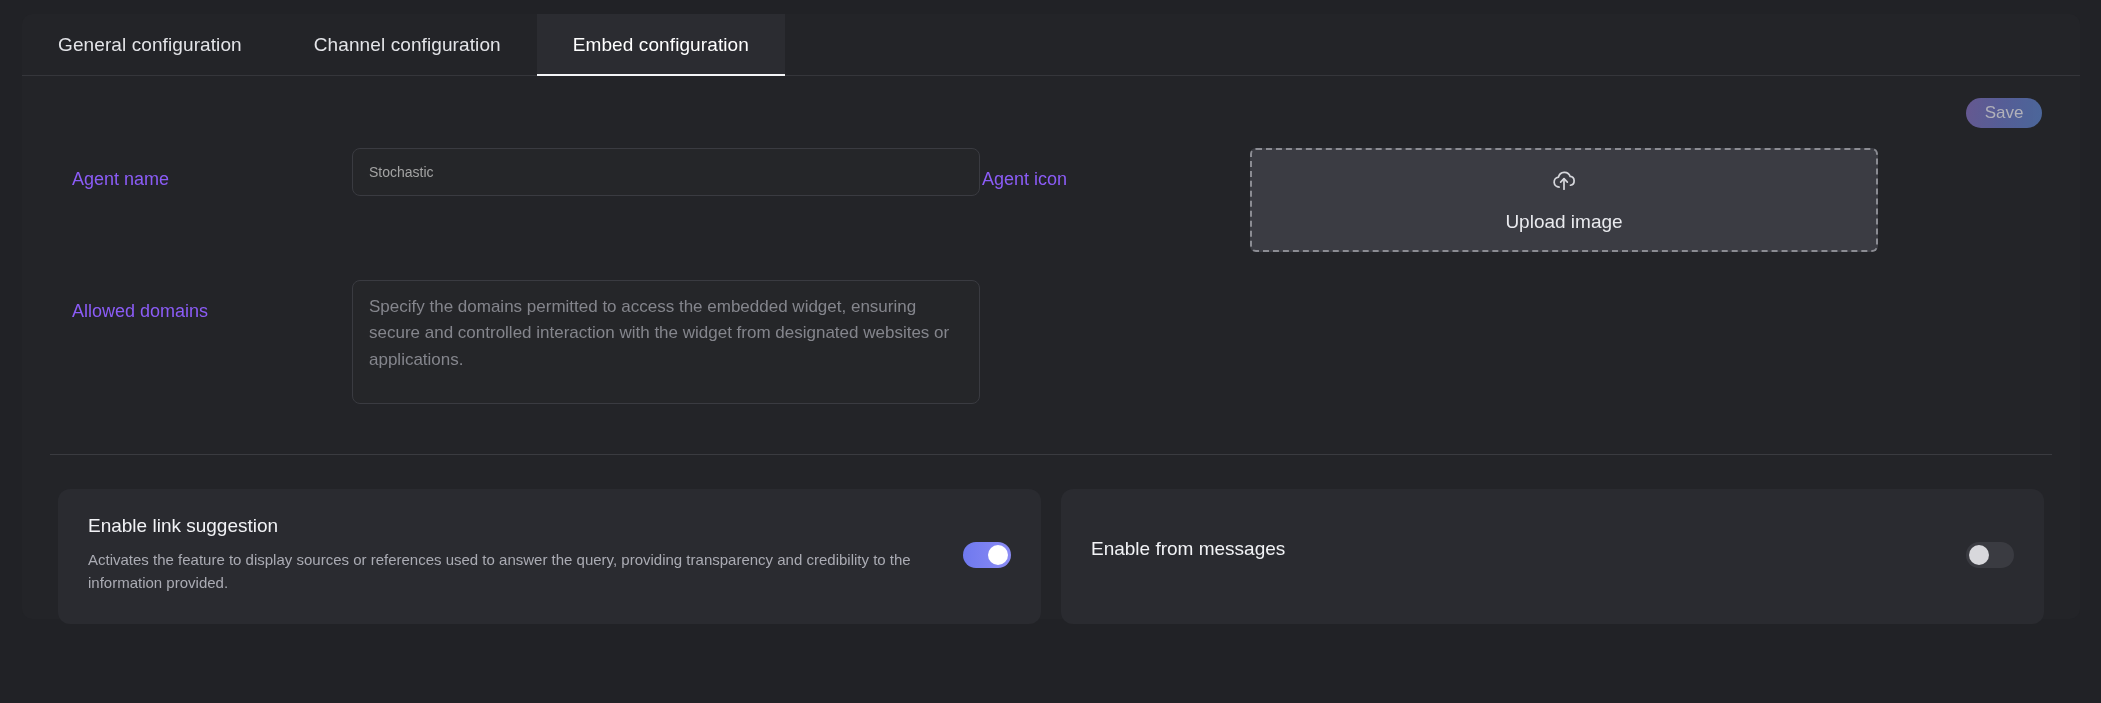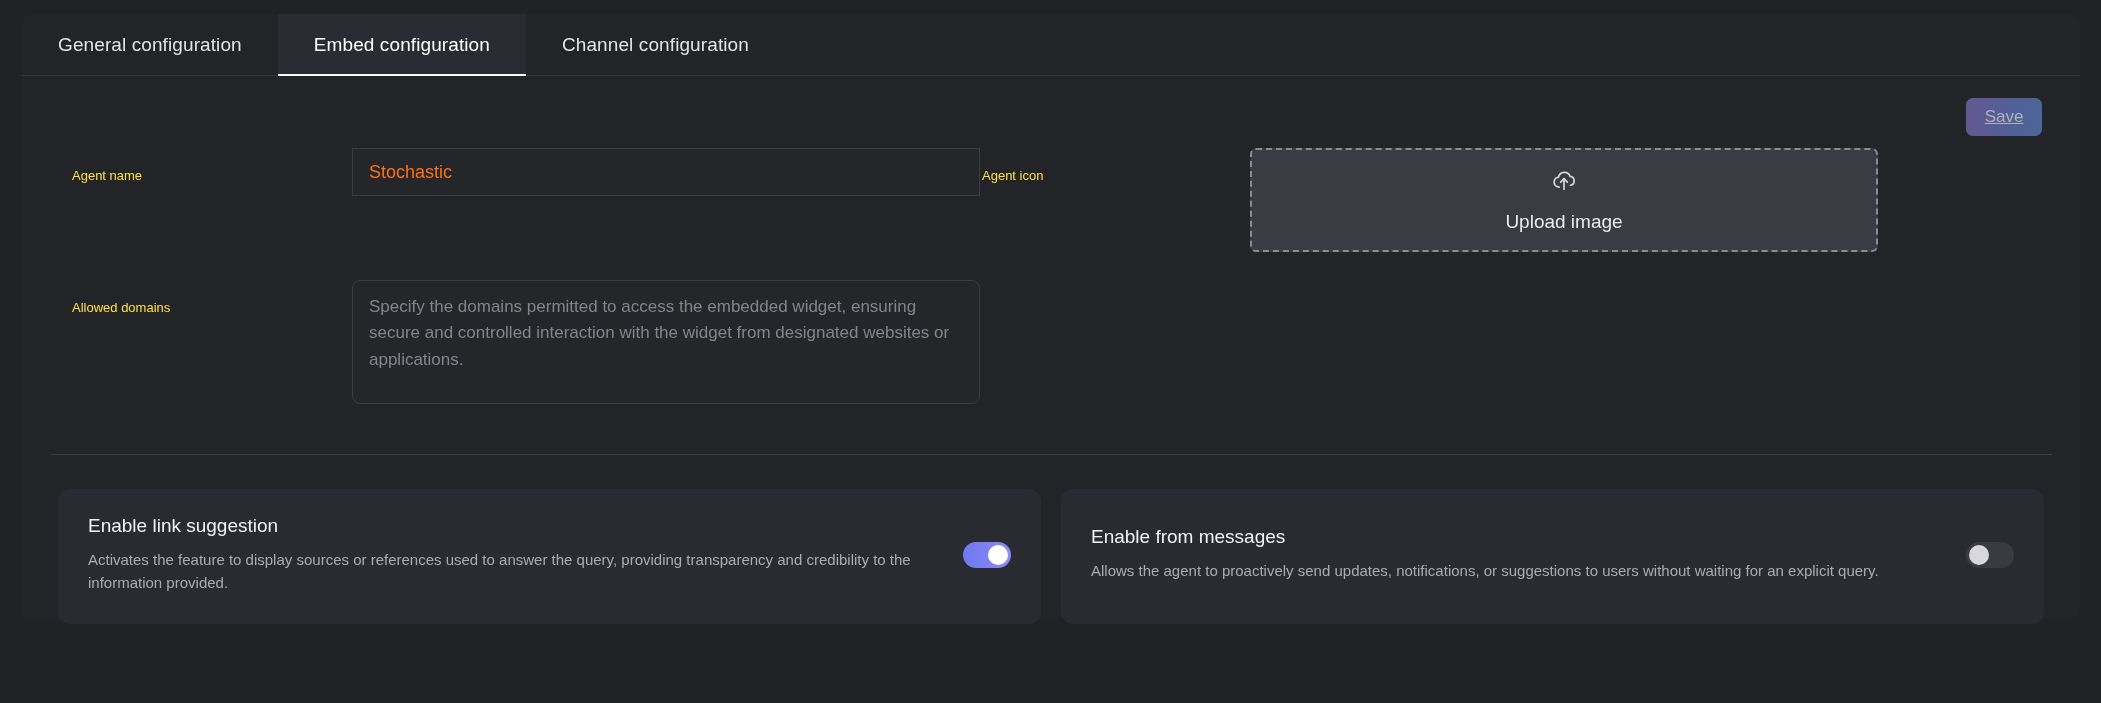--- a/index.html
+++ b/index.html
@@ -56,54 +56,53 @@
   }
 
   
   .saverow {
     display: flex;
     justify-content: flex-end;
     padding: 22px 38px 0 0;
     height: 72px;
   }
   .save-btn {
-    width: 76px; height: 38px;
+    width: 76px; height: 30px;
     border: none;
-    border-radius: 7px;
+    border-radius: 15px;
     background: linear-gradient(100deg, #6a5b96 0%, #59619c 45%, #4d6aa0 100%);
     color: #b9b9c2;
     font-size: 17px;
     font-family: "Liberation Sans", sans-serif;
     cursor: default;
     opacity: .95;
-    text-decoration: underline;
   }
 
   
   .form {
     display: grid;
     grid-template-columns: 280px 630px 268px 630px;
     column-gap: 0;
     padding: 0 0 0 50px;
   }
   .form-label {
-    font-size: 13px;
-    color: #fde047;
+    font-size: 18px;
+    color: #8b5cf6;
     padding-top: 20px;
     line-height: 1.3;
   }
   .field-cell { padding-bottom: 28px; }
 
   .text-input {
     width: 628px; height: 48px;
     background: #252629;
     border: 1px solid #3a3b41;
-    border-radius: 0;
-    color: #f97316;
-    font-size: 18px;
+    border-radius: 8px;
+    color: #a3a3a3;
+    font-size: 14px;
     font-family: "Liberation Sans", sans-serif;
     padding: 0 16px;
     outline: none;
   }
 
   .textarea {
     width: 628px; height: 124px;
     background: #252629;
     border: 1px solid #3a3b41;
     border-radius: 8px;
@@ -190,25 +189,25 @@
 </head>
 <body>
 
 <div class="page">
   <div class="panel">
 
     <div class="tabbar">
       <div class="tab">
         <span>General configuration</span>
       </div>
+      <div class="tab">
+        <span>Channel configuration</span>
+      </div>
       <div class="tab active">
         <span>Embed configuration</span>
-      </div>
-      <div class="tab">
-        <span>Channel configuration</span>
       </div>
     </div>
 
     <div class="saverow">
       <button class="save-btn">Save</button>
     </div>
 
     <div class="form">
 
       <div class="form-label">Agent name</div>
@@ -249,21 +248,20 @@
           <div class="card-desc">Activates the feature to display sources or references used to answer the query, providing transparency and credibility to the information provided.</div>
         </div>
         <div class="toggle on">
           <div class="knob"></div>
         </div>
       </div>
 
       <div class="card">
         <div class="card-text">
           <div class="card-title">Enable from messages</div>
-          <div class="card-desc">Allows the agent to proactively send updates, notifications, or suggestions to users without waiting for an explicit query.</div>
         </div>
         <div class="toggle off">
           <div class="knob"></div>
         </div>
       </div>
 
     </div>
   </div>
 </div>
 

